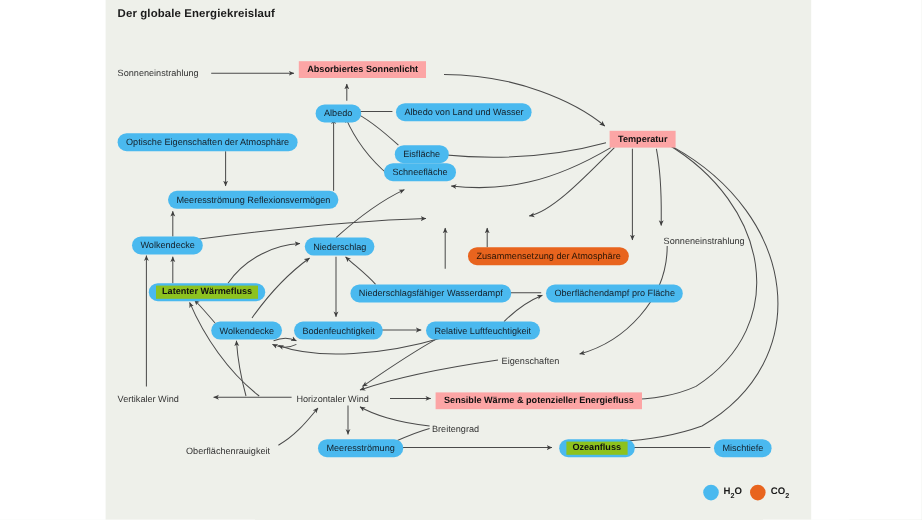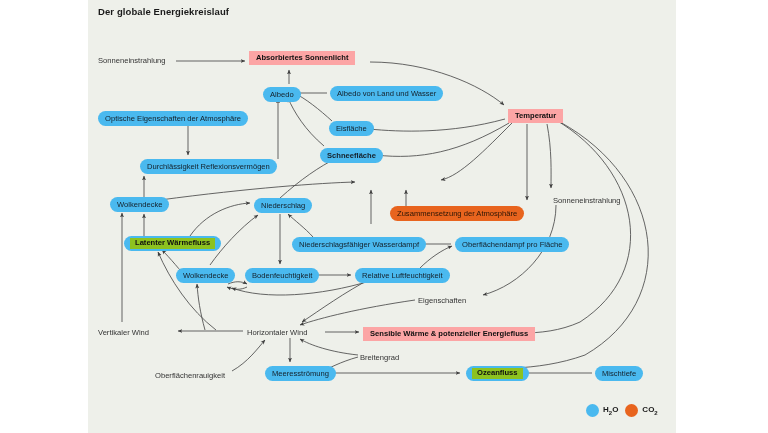--- a/index.html
+++ b/index.html
@@ -187,22 +187,22 @@
     </g>
   </svg>
 
   <div class="node plain" style="left:98px;top:54px;">Sonneneinstrahlung</div>
   <div class="node green" style="left:249px;top:51px;">Absorbiertes Sonnenlicht</div>
   <div class="node blue" style="left:263px;top:87px;">Albedo</div>
   <div class="node blue" style="left:330px;top:86px;">Albedo von Land und Wasser</div>
   <div class="node blue" style="left:98px;top:111px;">Optische Eigenschaften der Atmosphäre</div>
   <div class="node blue" style="left:329px;top:121px;">Eisfläche</div>
   <div class="node green" style="left:508px;top:109px;">Temperatur</div>
-  <div class="node blue" style="left:320px;top:148px;font-weight:bold;">Schneefläche</div>
-  <div class="node blue" style="left:140px;top:159px;">Durchlässigkeit Reflexionsvermögen</div>
+  <div class="node blue" style="left:320px;top:136px;">Schneefläche</div>
+  <div class="node blue" style="left:140px;top:159px;">Meeresströmung Reflexionsvermögen</div>
   <div class="node blue" style="left:110px;top:197px;">Wolkendecke</div>
   <div class="node blue" style="left:254px;top:198px;">Niederschlag</div>
   <div class="node orange" style="left:390px;top:206px;">Zusammensetzung der Atmosphäre</div>
   <div class="node plain" style="left:553px;top:194px;">Sonneneinstrahlung</div>
   <div class="node blue" style="left:292px;top:237px;">Niederschlagsfähiger Wasserdampf</div>
   <div class="node combo" style="left:124px;top:236px;">
       <span>Latenter Wärmefluss</span>
     </div>
   <div class="node blue" style="left:455px;top:237px;">Oberflächendampf pro Fläche</div>
   <div class="node blue" style="left:176px;top:268px;">Wolkendecke</div>

